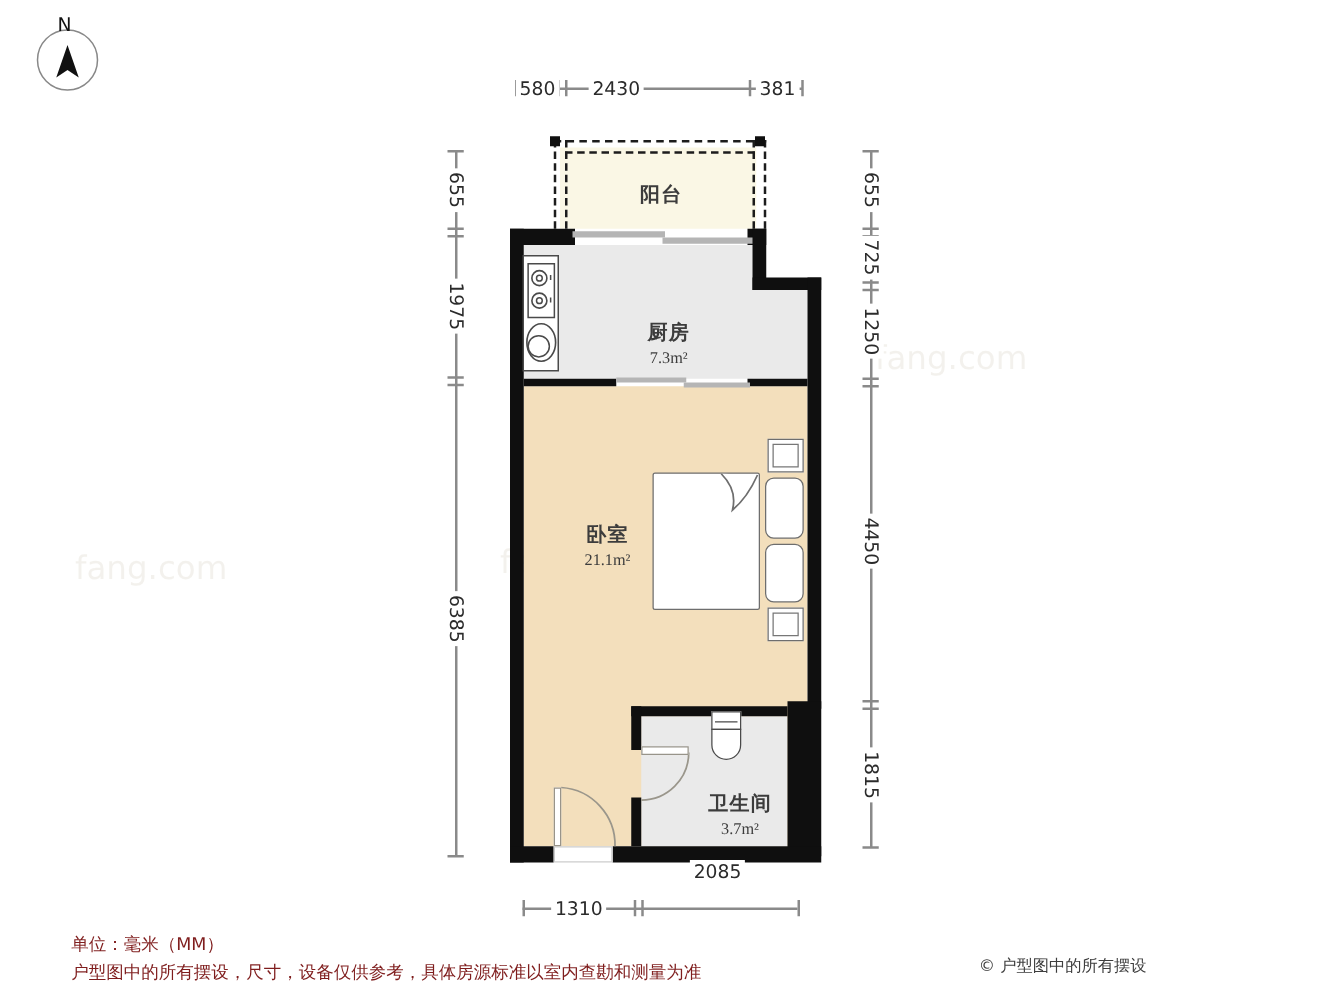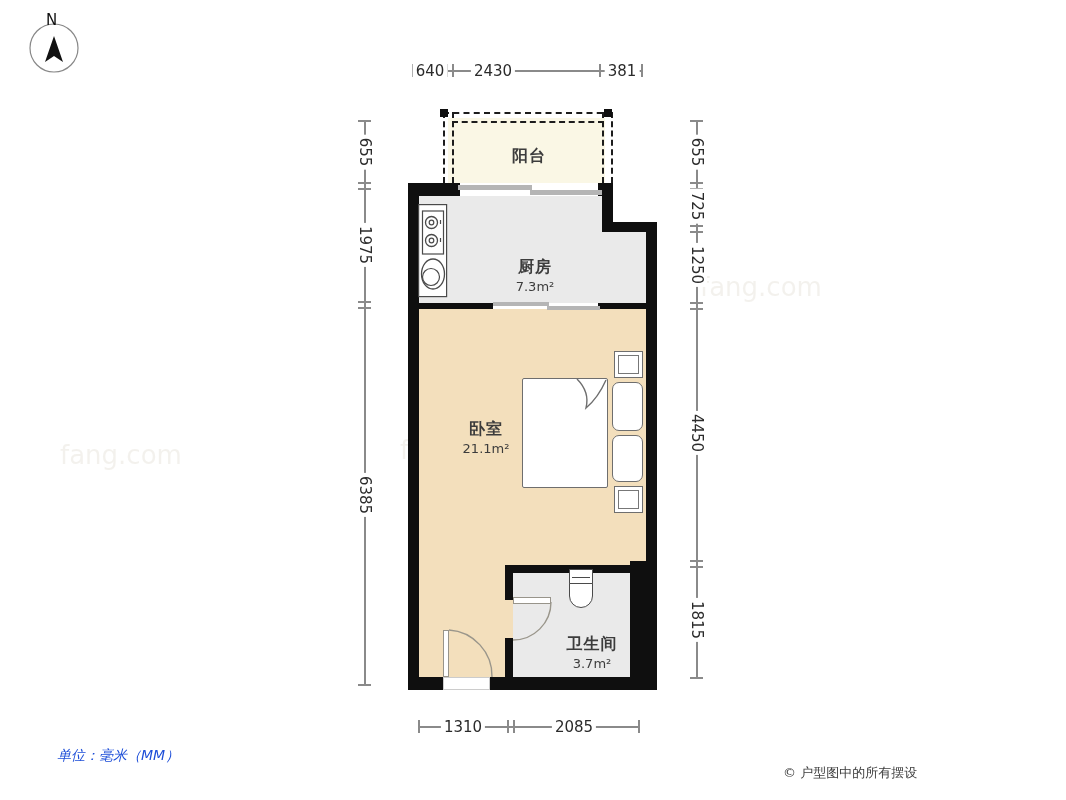--- a/index.html
+++ b/index.html
@@ -19,27 +19,27 @@
   .dline-v{position:absolute;width:1.5px;background:#8a8a8a;}
   .tick-v{position:absolute;width:1.5px;height:13px;background:#8a8a8a;}
   .tick-h{position:absolute;width:13px;height:1.5px;background:#8a8a8a;}
   .dim{position:absolute;font-size:15px;color:#2b2b2b;background:#fff;padding:0 3px;
        transform:translate(-50%,-50%);white-space:nowrap;}
   .dim.rot{transform:translate(-50%,-50%) rotate(90deg);padding:1px 3px;}
   
   .room-tag{position:absolute;transform:translate(-50%,-50%);display:flex;flex-direction:column;
             align-items:center;gap:1px;white-space:nowrap;}
   .rname{font-size:16px;font-weight:700;color:#3c3c3c;letter-spacing:1px;}
-  .rarea{font-size:13px;font-weight:500;color:#3c3c3c;}
+  .rarea{font-size:13px;font-weight:500;color:#3c3c3c;font-family:Liberation Serif, serif;}
   
   .fix{position:absolute;background:#fff;border:1.2px solid #555;box-sizing:border-box;}
   .leaf{position:absolute;background:#fff;border:1px solid #98948a;box-sizing:border-box;}
   .inner-rect{position:absolute;inset:3px;border:1px solid #777;}
   .wm{position:absolute;font-size:26px;color:#b3a98e;opacity:0.15;pointer-events:none;}
-  .footer-txt{position:absolute;font-size:14px;color:#1d4ed8;white-space:nowrap;font-style:italic;}
+  .footer-txt{position:absolute;font-size:14px;color:#7f1d1d;white-space:nowrap;}
   .copyright{position:absolute;font-size:13px;color:#3d3d3d;white-space:nowrap;}
   svg{position:absolute;overflow:visible;}
 </style>
 </head>
 <body>
 
 <div class="stage">
 
   <span class="wm" style="left:60px;top:440px">fang.com</span>
   <span class="wm" style="left:400px;top:435px">fang.com</span>
@@ -143,21 +143,21 @@
     <span class="rarea">3.7m²</span>
   </div>
 
   <div class="dline-h" style="left:412px;top:70px;width:230px"></div>
   <div class="tick-v" style="left:412px;top:64px"></div>
   <div class="tick-v" style="left:446px;top:64px"></div>
   <div class="tick-v" style="left:452px;top:64px"></div>
   <div class="tick-v" style="left:599px;top:64px"></div>
   <div class="tick-v" style="left:605px;top:64px"></div>
   <div class="tick-v" style="left:641px;top:64px"></div>
-  <span class="dim" style="left:430px;top:71px">640</span>
+  <span class="dim" style="left:430px;top:71px">580</span>
   <span class="dim" style="left:493px;top:71px">2430</span>
   <span class="dim" style="left:622px;top:71px">381</span>
 
   <div class="dline-v" style="left:364px;top:120px;height:565px"></div>
   <div class="tick-h" style="left:358px;top:120px"></div>
   <div class="tick-h" style="left:358px;top:182px"></div>
   <div class="tick-h" style="left:358px;top:188px"></div>
   <div class="tick-h" style="left:358px;top:301px"></div>
   <div class="tick-h" style="left:358px;top:307px"></div>
   <div class="tick-h" style="left:358px;top:684px"></div>
@@ -181,18 +181,19 @@
   <span class="dim rot" style="left:697px;top:265px">1250</span>
   <span class="dim rot" style="left:697px;top:433px">4450</span>
   <span class="dim rot" style="left:697px;top:620px">1815</span>
 
   <div class="dline-h" style="left:418px;top:726px;width:220px"></div>
   <div class="tick-v" style="left:418px;top:720px"></div>
   <div class="tick-v" style="left:507px;top:720px"></div>
   <div class="tick-v" style="left:513px;top:720px"></div>
   <div class="tick-v" style="left:638px;top:720px"></div>
   <span class="dim" style="left:463px;top:727px">1310</span>
-  <span class="dim" style="left:574px;top:727px">2085</span>
+  <span class="dim" style="left:574px;top:697px">2085</span>
 
   <div class="footer-txt" style="left:57px;top:747px">单位：毫米（MM）</div>
+  <div class="footer-txt" style="left:57px;top:769px">户型图中的所有摆设，尺寸，设备仅供参考，具体房源标准以室内查勘和测量为准</div>
   <div class="copyright" style="left:783px;top:764px">© 户型图中的所有摆设</div>
 
 </div>
 
 </body></html>

